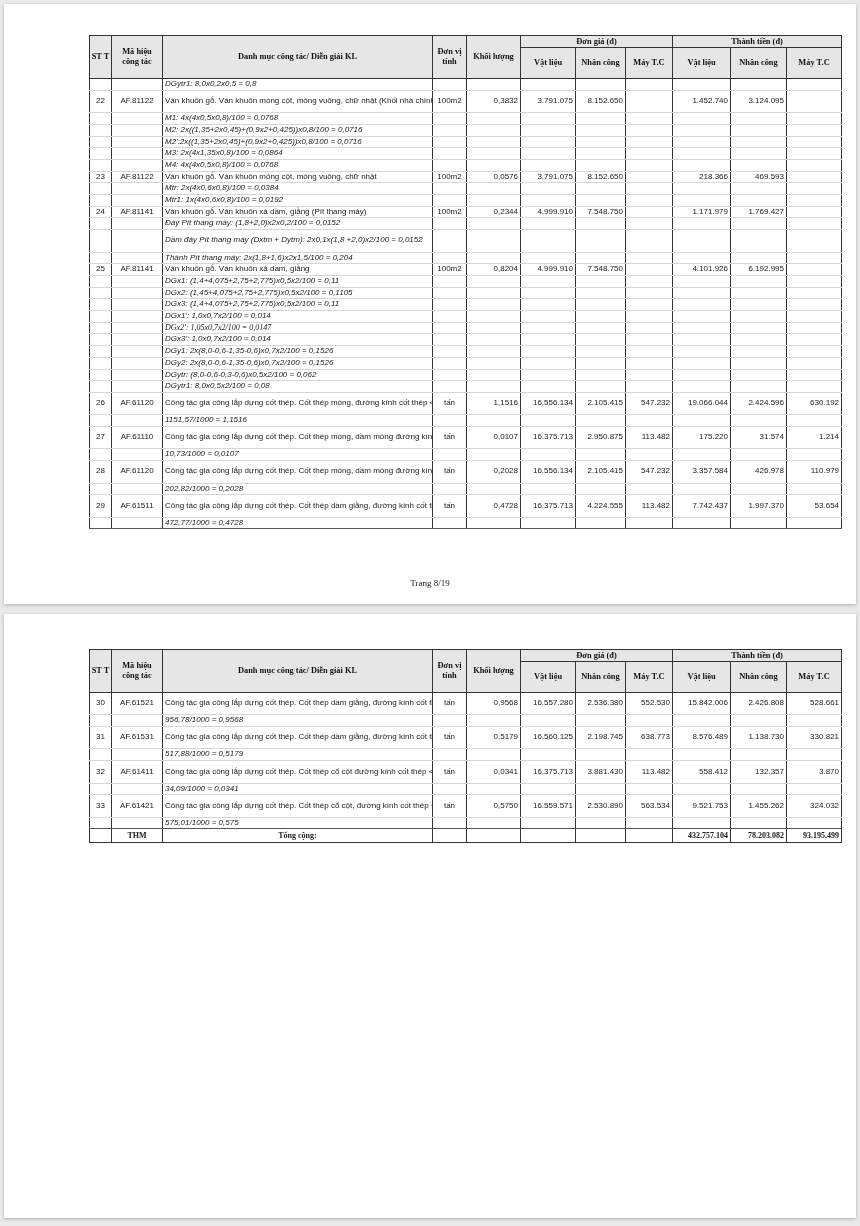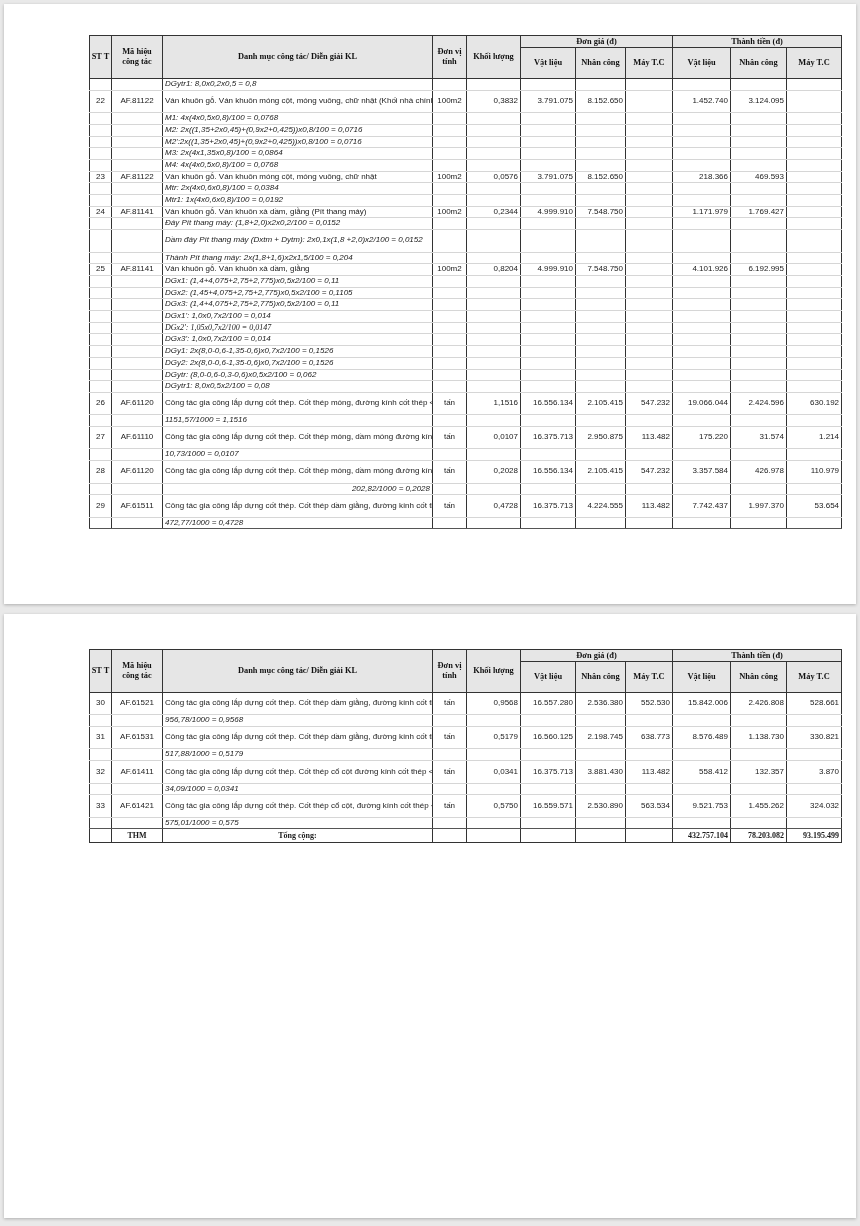--- a/index.html
+++ b/index.html
@@ -482,21 +482,21 @@
           <td class="r" style="height: 21.4px;">16.556.134</td>
           <td class="r" style="height: 21.4px;">2.105.415</td>
           <td class="r" style="height: 21.4px;">547.232</td>
           <td class="r" style="height: 21.4px;">3.357.584</td>
           <td class="r" style="height: 21.4px;">426.978</td>
           <td class="r" style="height: 21.4px;">110.979</td>
         </tr>
         <tr>
           <td class="c" style="height: 10.7px;"></td>
           <td class="c" style="height: 10.7px;"></td>
-          <td class="desc it" style="height: 10.7px; text-align: right;">202,82/1000 = 0,2028</td>
+          <td class="desc it" style="height: 10.7px;">202,82/1000 = 0,2028</td>
           <td class="c" style="height: 10.7px;"></td>
           <td class="r" style="height: 10.7px;"></td>
           <td class="r" style="height: 10.7px;"></td>
           <td class="r" style="height: 10.7px;"></td>
           <td class="r" style="height: 10.7px;"></td>
           <td class="r" style="height: 10.7px;"></td>
           <td class="r" style="height: 10.7px;"></td>
           <td class="r" style="height: 10.7px;"></td>
         </tr>
         <tr>
@@ -520,20 +520,21 @@
           <td class="r" style="height: 10.7px;"></td>
           <td class="r" style="height: 10.7px;"></td>
           <td class="r" style="height: 10.7px;"></td>
           <td class="r" style="height: 10.7px;"></td>
           <td class="r" style="height: 10.7px;"></td>
           <td class="r" style="height: 10.7px;"></td>
           <td class="r" style="height: 10.7px;"></td>
         </tr>
       </tbody>
   </table>
+  <div class="page-footer">Trang 8/19</div>
 </div>
 
 <div class="page" id="page2">
   <table class="boq">
     <colgroup>
       <col style="width:22px">
         <col style="width:51px">
         <col style="width:270px">
         <col style="width:34px">
         <col style="width:54px">

